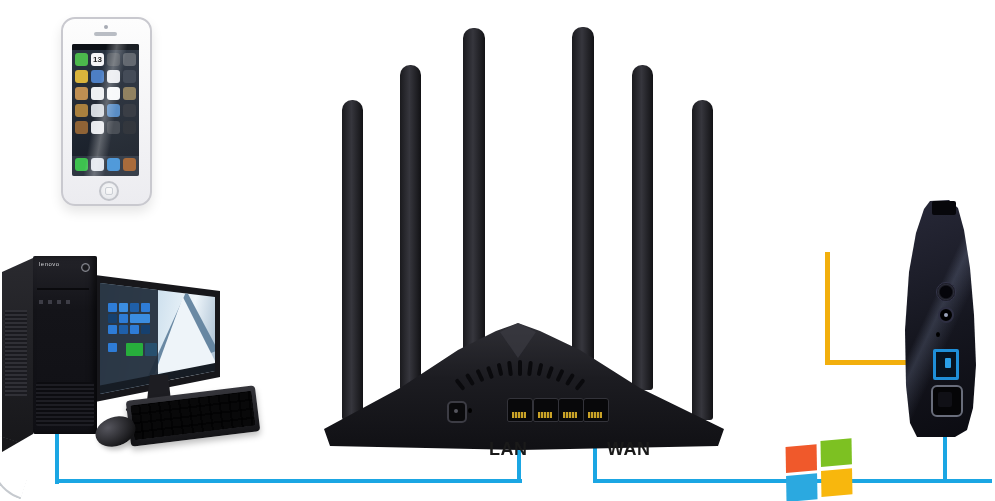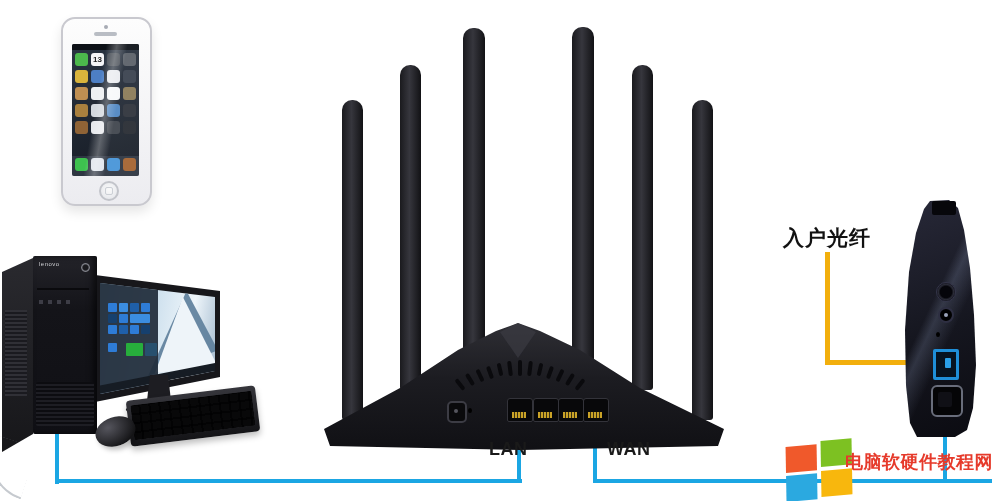--- a/index.html
+++ b/index.html
@@ -250,23 +250,21 @@
   <div class="modem-hole"></div>
   <div class="modem-fiber">
     <div class="modem-fiber-pin"></div>
   </div>
   <div class="modem-eth">
     <div class="modem-eth-in"></div>
   </div>
 
   <div class="port-label" style="left:489px;top:439px;">LAN</div>
   <div class="port-label" style="left:607px;top:439px;">WAN</div>
-  <div class="fiber-label">入户光纤</div>
 
   <div class="wm-logo">
     <div class="wm-sq" style="left:0;top:3px;background:#F0592B;"></div>
     <div class="wm-sq" style="left:35px;top:0;background:#7DC122;"></div>
     <div class="wm-sq" style="left:0;top:32px;background:#2BA9E0;"></div>
     <div class="wm-sq" style="left:35px;top:30px;background:#F8B70D;"></div>
   </div>
-  <div class="wm-name">电脑软硬件教程网</div>
 
 </div>
 
 </body></html>

